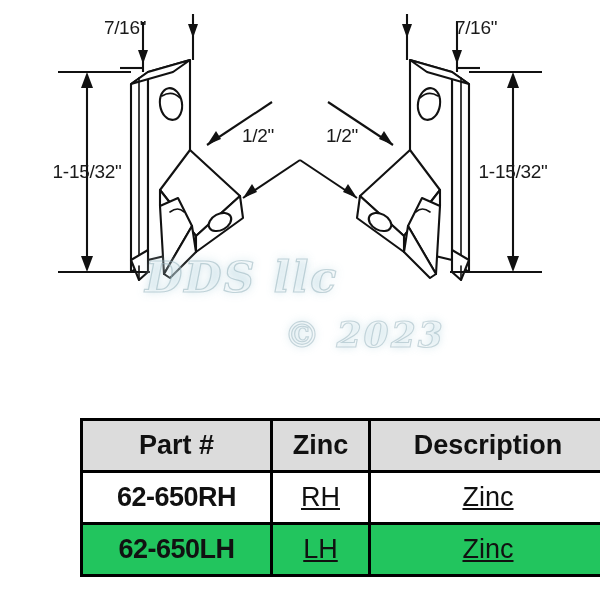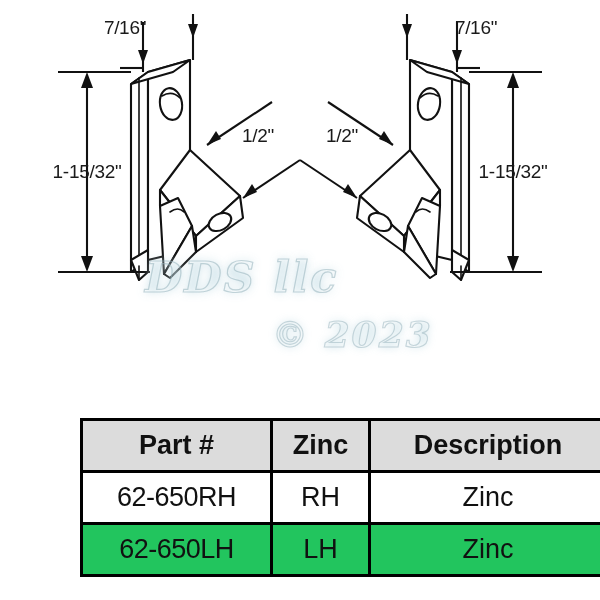--- a/index.html
+++ b/index.html
@@ -58,21 +58,21 @@
     font-weight: 700;
     letter-spacing: 2px;
     color: transparent;
     -webkit-text-stroke: 1.2px rgba(150,178,188,0.55);
     text-shadow: 0 0 10px rgba(198,222,230,0.85);
     white-space: nowrap;
     margin-left: 35px;
   }
   .wm-sub {
     position: absolute;
-    left: 272px;
+    left: 284px;
     top: 313px;
     font-family: "DejaVu Serif", serif;
     font-style: italic;
     font-size: 36px;
     font-weight: 700;
     letter-spacing: 2px;
     color: transparent;
     -webkit-text-stroke: 1.1px rgba(150,178,188,0.5);
     text-shadow: 0 0 8px rgba(198,222,230,0.8);
     white-space: nowrap;
@@ -106,26 +106,27 @@
     color: #111111;
     font-family: "Liberation Sans", sans-serif;
   }
   thead th {
     background: #dcdcdc;
     font-weight: 700;
     font-size: 26px;
     height: 48px;
   }
   td.col-part {
-    font-weight: 400;
+    font-weight: 700;
     font-size: 28px;
     letter-spacing: -0.5px;
   }
   td.col-hand, td.col-desc {
     font-weight: 400;
+    text-decoration: underline;
   }
   tbody tr.row-even td { background: #ffffff; }
   tbody tr.row-odd  td { background: #22c55e; }
 
   .col-w-part { width: 190px; }
   .col-w-hand { width: 98px; }
   .col-w-desc { width: 237px; }
 </style>
 </head>
 <body>

